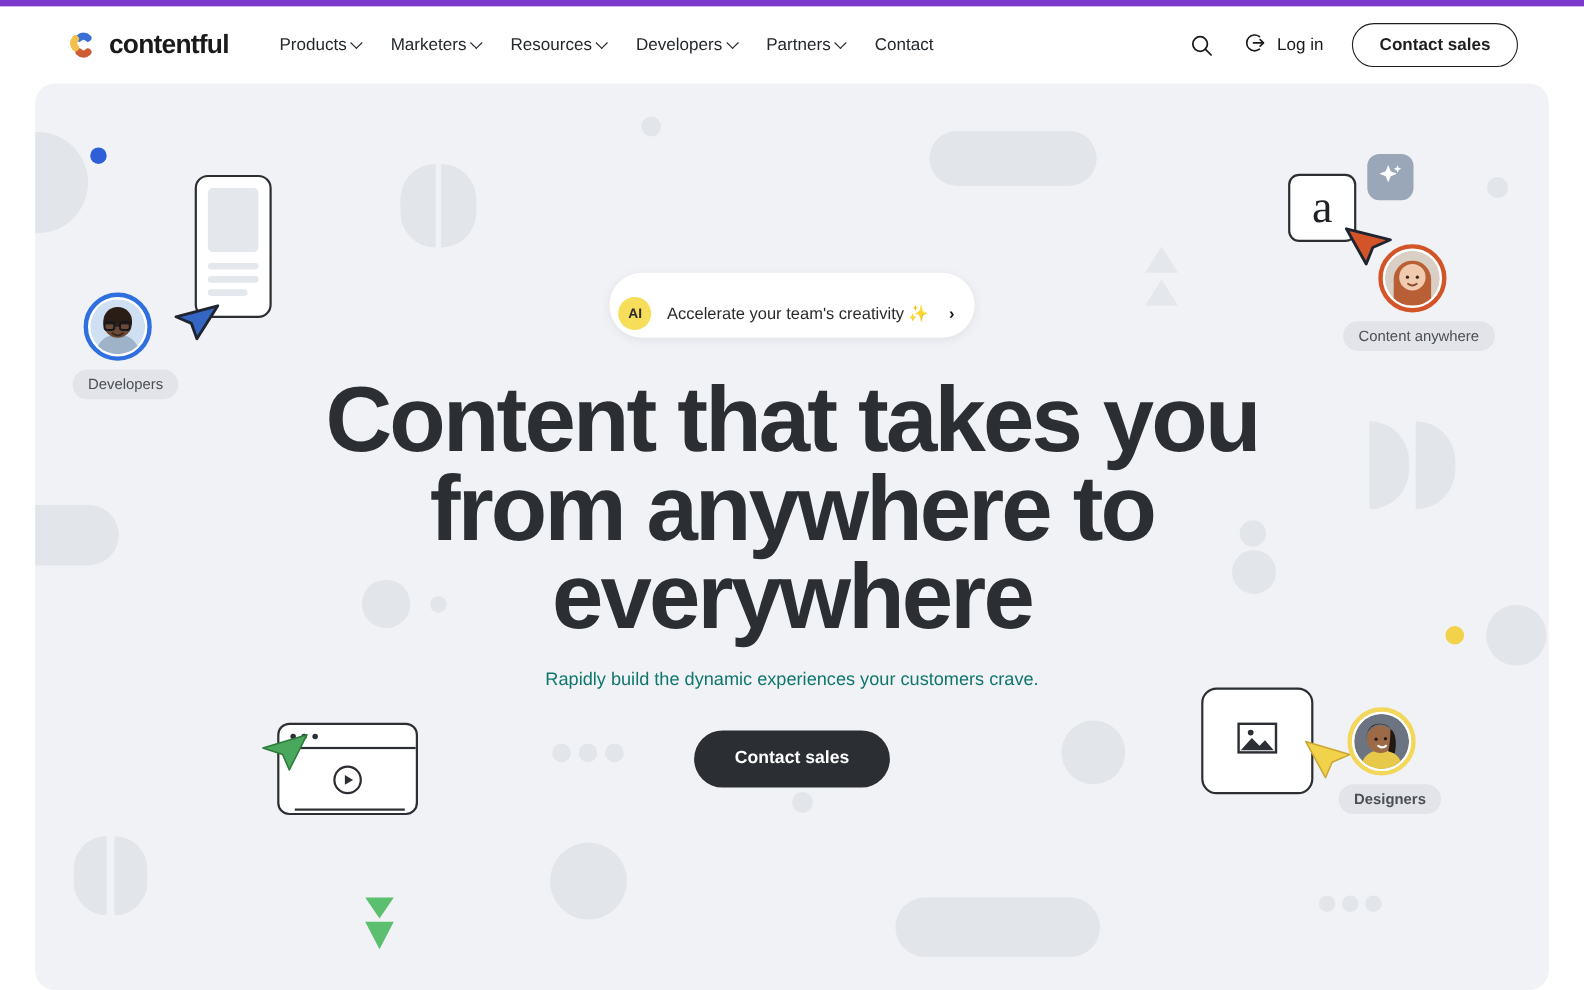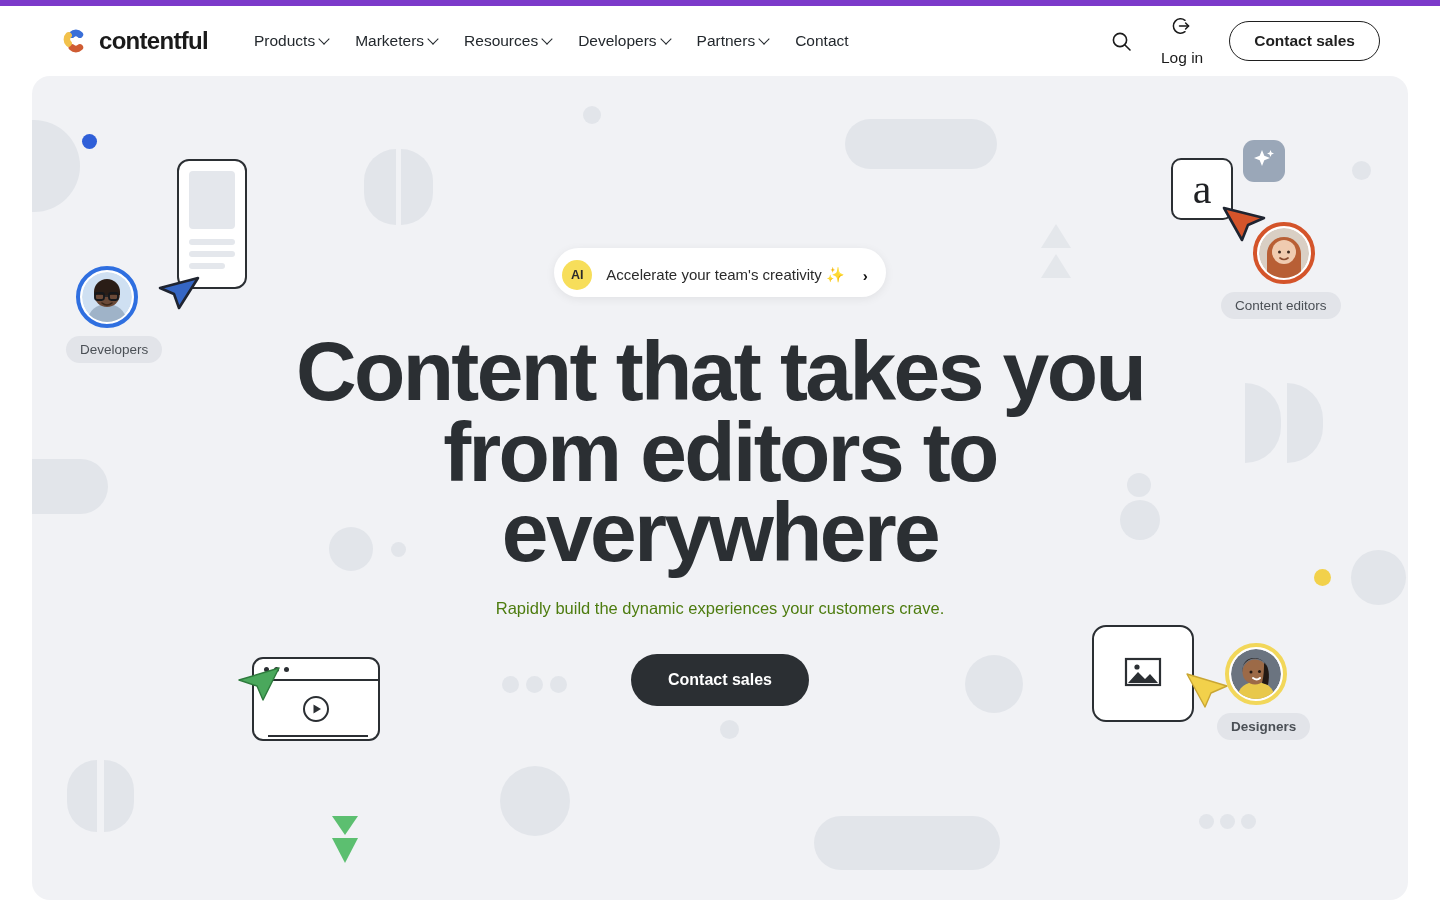--- a/index.html
+++ b/index.html
@@ -45,21 +45,21 @@
     transform:rotate(45deg);
   }
 
   .header-right {
     margin-left:auto; margin-right:60px;
     display:flex; align-items:center; gap:26px;
   }
   .icon-btn { width:26px; height:26px; display:flex; align-items:center; justify-content:center; cursor:pointer;}
   .login {
     display:flex; align-items:center; gap:9px;
-    font-size:15.5px; color:#1a1a1a; cursor:pointer;flex-direction:column;
+    font-size:15.5px; color:#1a1a1a; cursor:pointer;
   }
   .contact-outline {
     border:1.5px solid #1f1f1f; border-radius:999px;
     padding:10px 24px; font-size:15.5px; font-weight:600; color:#1f1f1f;
     background:#fff; cursor:pointer; white-space:nowrap;
   }
 
   
   .hero {
     position:absolute; left:32px; top:76px;
@@ -83,21 +83,21 @@
 
   
   .hero-center {
     position:absolute; left:0; top:0; width:1376px; height:824px;
     display:flex; flex-direction:column; align-items:center;
   }
   .ai-pill {
     margin-top:172px;
     display:flex; align-items:center; gap:14px;
     background:#fff; border-radius:999px;
-    padding:12px 18px 7px 8px;
+    padding:22px 18px 7px 8px;
     box-shadow:0 2px 10px rgba(0,0,0,.07);
     cursor:pointer;
   }
   .ai-badge {
     width:30px; height:30px; border-radius:50%;
     background:#f7de5a; color:#2b2b2b;
     font-size:12.5px; font-weight:700;
     display:flex; align-items:center; justify-content:center;
   }
   .ai-text { font-size:15px; color:#2b2b2b; }
@@ -105,21 +105,21 @@
     font-size:15px; font-weight:700; color:#111; margin-left:4px;
   }
 
   h1.headline {
     margin-top:34px;
     font-size:84px; line-height:0.96; font-weight:700;
     color:#2b2f33; text-align:center; letter-spacing:-2.6px;
     max-width:960px;
   }
   .subtitle {
-    margin-top:26px; font-size:16.5px; color:#4d7c0f; text-align:center;
+    margin-top:26px; font-size:16.5px; color:#0f766e; text-align:center;
   }
   .cta {
     margin-top:36px;
     background:#2b2f33; color:#fff;
     border:none; border-radius:999px;
     padding:17px 37px; font-size:16px; font-weight:700;
     cursor:pointer; font-family:"Liberation Sans", sans-serif;
   }
 
   
@@ -345,21 +345,21 @@
             <path d="M8 26a17 17 0 0 1 34 0v24H8z" fill="#b85f35"></path>
             <circle cx="25" cy="24" r="12" fill="#f0cbb0"></circle>
             <path d="M12 22a13 13 0 0 1 26 0c0-8-5-13-13-13S12 14 12 22z" fill="#c4602f"></path>
             <circle cx="20.5" cy="24" r="1.5" fill="#3b2a22"></circle>
             <circle cx="29.5" cy="24" r="1.5" fill="#3b2a22"></circle>
             <path d="M21 30q4 3 8 0" stroke="#8a4c30" stroke-width="1.7" fill="none" stroke-linecap="round"></path>
           </svg>
         </div>
       </div>
       <div style="margin-top:8px; margin-left:-32px;">
-        <span class="label-pill">Content editors</span>
+        <span class="label-pill">Content anywhere</span>
       </div>
     </div>
 
     <div class="card-browser" style="left:220px; top:581px; width:128px; height:84px;">
       <div class="browser-bar">
         <span class="bdot"></span>
         <span class="bdot"></span>
         <span class="bdot"></span>
       </div>
       <div style="position:relative; height:60px; display:flex; align-items:center; justify-content:center;">
@@ -419,21 +419,21 @@
       </svg>
     </div>
 
     <div class="hero-center">
       <div class="ai-pill">
         <span class="ai-badge">AI</span>
         <span class="ai-text">Accelerate your team's creativity ✨</span>
         <span class="ai-arrow">›</span>
       </div>
 
-      <h1 class="headline">Content that takes you from editors to everywhere</h1>
+      <h1 class="headline">Content that takes you from anywhere to everywhere</h1>
 
       <p class="subtitle">Rapidly build the dynamic experiences your customers crave.</p>
 
       <button class="cta">Contact sales</button>
     </div>
 
   </div>
 </div>
 
 </body></html>

